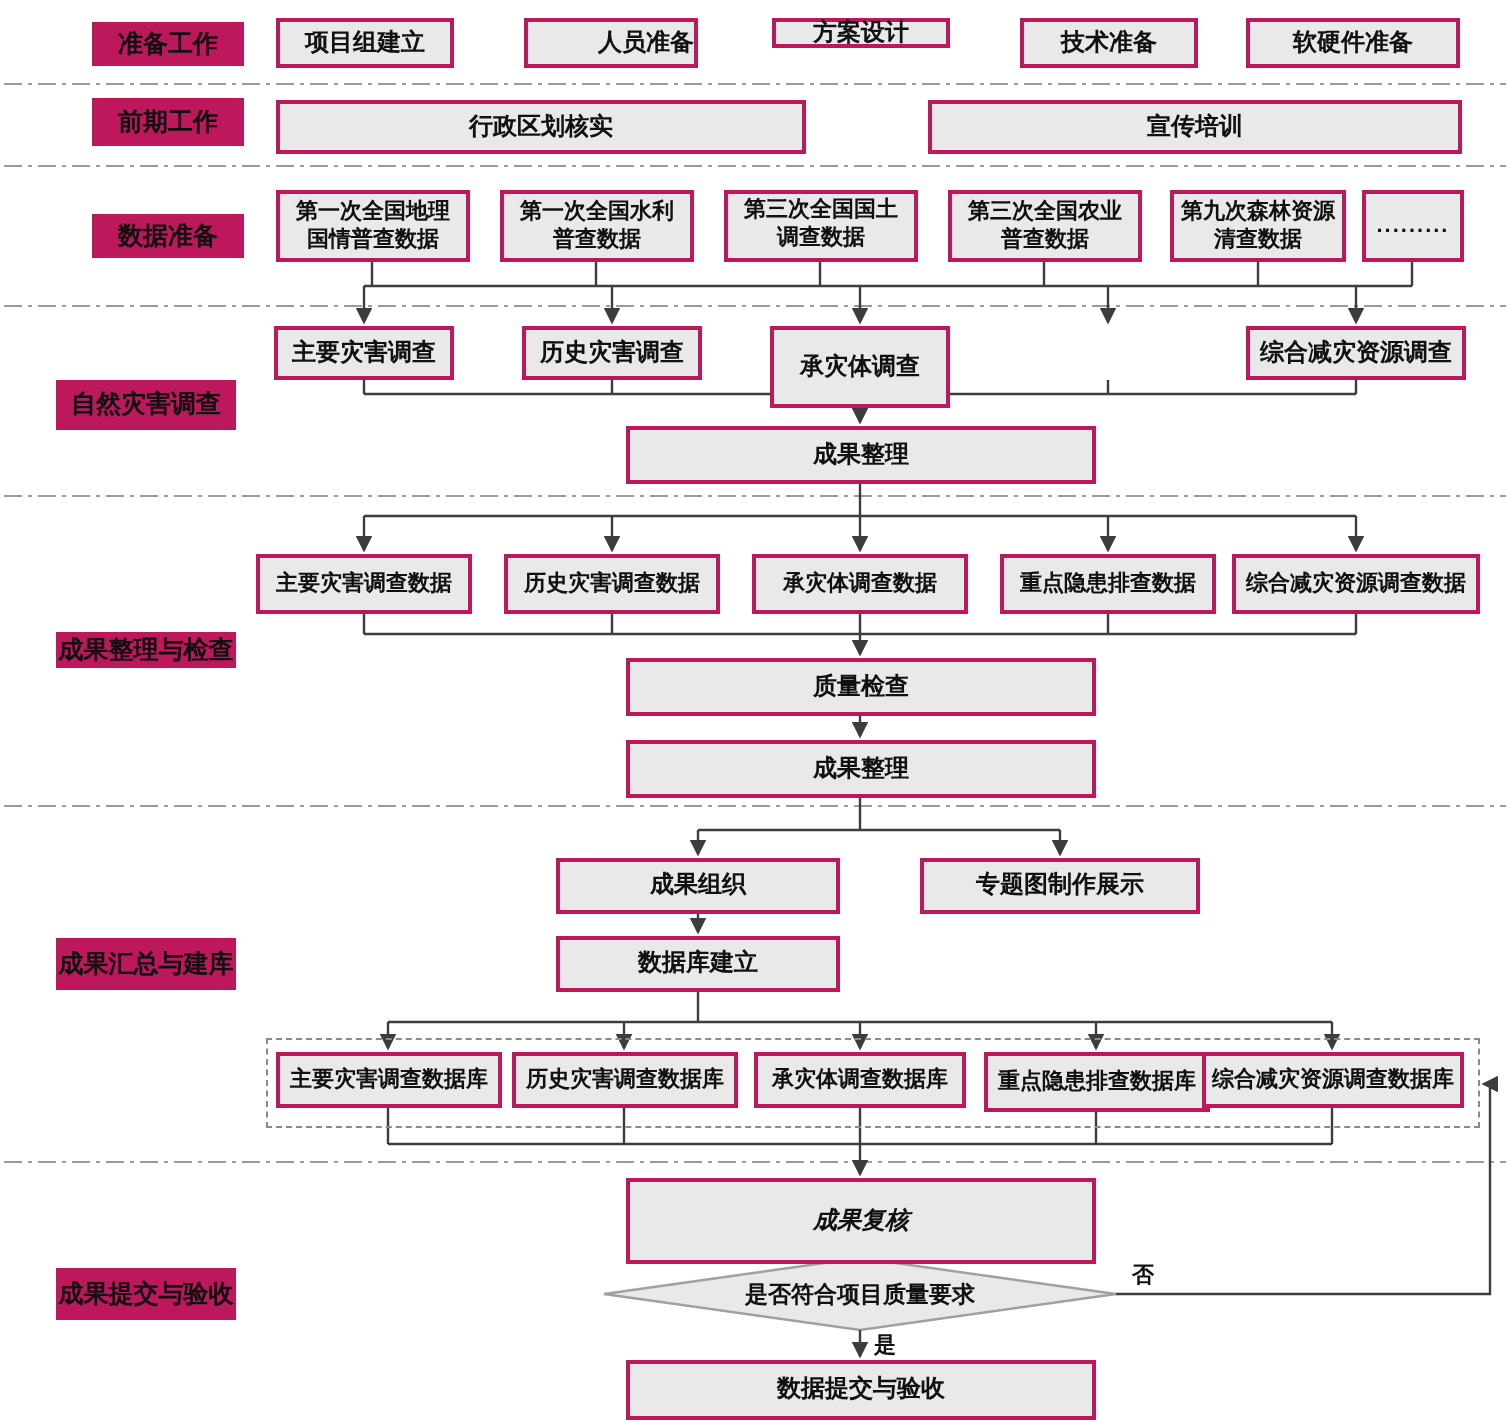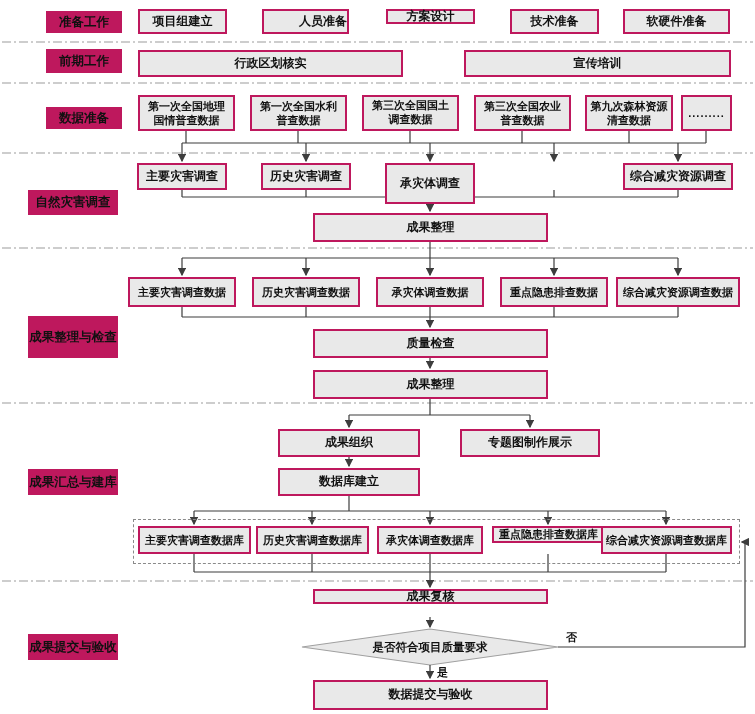--- a/index.html
+++ b/index.html
@@ -80,21 +80,21 @@
     <line class="conn" x1="430" y1="617" x2="430" y2="627" marker-end="url(#ah)"></line>
     <polygon points="302,647 430,629 558,647 430,665" fill="#e9e9e9" stroke="#a0a0a0" stroke-width="1.2"></polygon>
     <line class="conn" x1="430" y1="665" x2="430" y2="678" marker-end="url(#ah)"></line>
     <path class="conn" d="M558 647H745V542H742" marker-end="url(#ah)"></path>
   </svg>
 
   <div class="lane-label" style="left:46px;top:11px;width:76px;height:22px;">准备工作</div>
   <div class="lane-label" style="left:46px;top:49px;width:76px;height:24px;">前期工作</div>
   <div class="lane-label" style="left:46px;top:107px;width:76px;height:22px;">数据准备</div>
   <div class="lane-label" style="left:28px;top:190px;width:90px;height:25px;">自然灾害调查</div>
-  <div class="lane-label" style="left:28px;top:316px;width:90px;height:42px;">成果整理与检查</div>
+  <div class="lane-label" style="left:28px;top:316px;width:90px;height:18px;">成果整理与检查</div>
   <div class="lane-label" style="left:28px;top:469px;width:90px;height:26px;">成果汇总与建库</div>
   <div class="lane-label" style="left:28px;top:634px;width:90px;height:26px;">成果提交与验收</div>
 
   <div class="node" style="left:138px;top:9px;width:89px;height:25px;">项目组建立</div>
   <div class="node" style="left:262px;top:9px;width:87px;height:25px;padding-left:35px;">人员准备</div>
   <div class="node" style="left:386px;top:9px;width:89px;height:15px;">方案设计</div>
   <div class="node" style="left:510px;top:9px;width:89px;height:25px;">技术准备</div>
   <div class="node" style="left:623px;top:9px;width:107px;height:25px;">软硬件准备</div>
 
   <div class="node" style="left:138px;top:50px;width:265px;height:27px;">行政区划核实</div>
@@ -136,22 +136,22 @@
   <div class="node" style="left:313px;top:329px;width:235px;height:29px;">质量检查</div>
   <div class="node" style="left:313px;top:370px;width:235px;height:29px;">成果整理</div>
 
   <div class="node" style="left:278px;top:429px;width:142px;height:28px;">成果组织</div>
   <div class="node" style="left:460px;top:429px;width:140px;height:28px;">专题图制作展示</div>
   <div class="node" style="left:278px;top:468px;width:142px;height:28px;">数据库建立</div>
   <div class="container-box" style="left:133px;top:519px;width:607px;height:45px;"></div>
   <div class="node sm" style="left:138px;top:526px;width:113px;height:28px;">主要灾害调查数据库</div>
   <div class="node sm" style="left:256px;top:526px;width:113px;height:28px;">历史灾害调查数据库</div>
   <div class="node sm" style="left:377px;top:526px;width:106px;height:28px;">承灾体调查数据库</div>
-  <div class="node sm" style="left:492px;top:526px;width:113px;height:17px;">重点隐患排查数据库</div>
+  <div class="node sm" style="left:492px;top:526px;width:113px;height:30px;">重点隐患排查数据库</div>
   <div class="node sm" style="left:601px;top:526px;width:131px;height:28px;">综合减灾资源调查数据库</div>
 
-  <div class="node" style="left:313px;top:589px;width:235px;height:15px;">成果复核</div>
+  <div class="node" style="left:313px;top:589px;width:235px;height:43px;font-style:italic;">成果复核</div>
   <div class="decision-text" style="left:330px;top:637px;width:200px;height:20px;">是否符合项目质量要求</div>
   <div class="edge-label" style="left:437px;top:665px;">是</div>
   <div class="edge-label" style="left:566px;top:630px;">否</div>
   <div class="node" style="left:313px;top:680px;width:235px;height:30px;">数据提交与验收</div>
 
 </div>
 
 </body></html>

